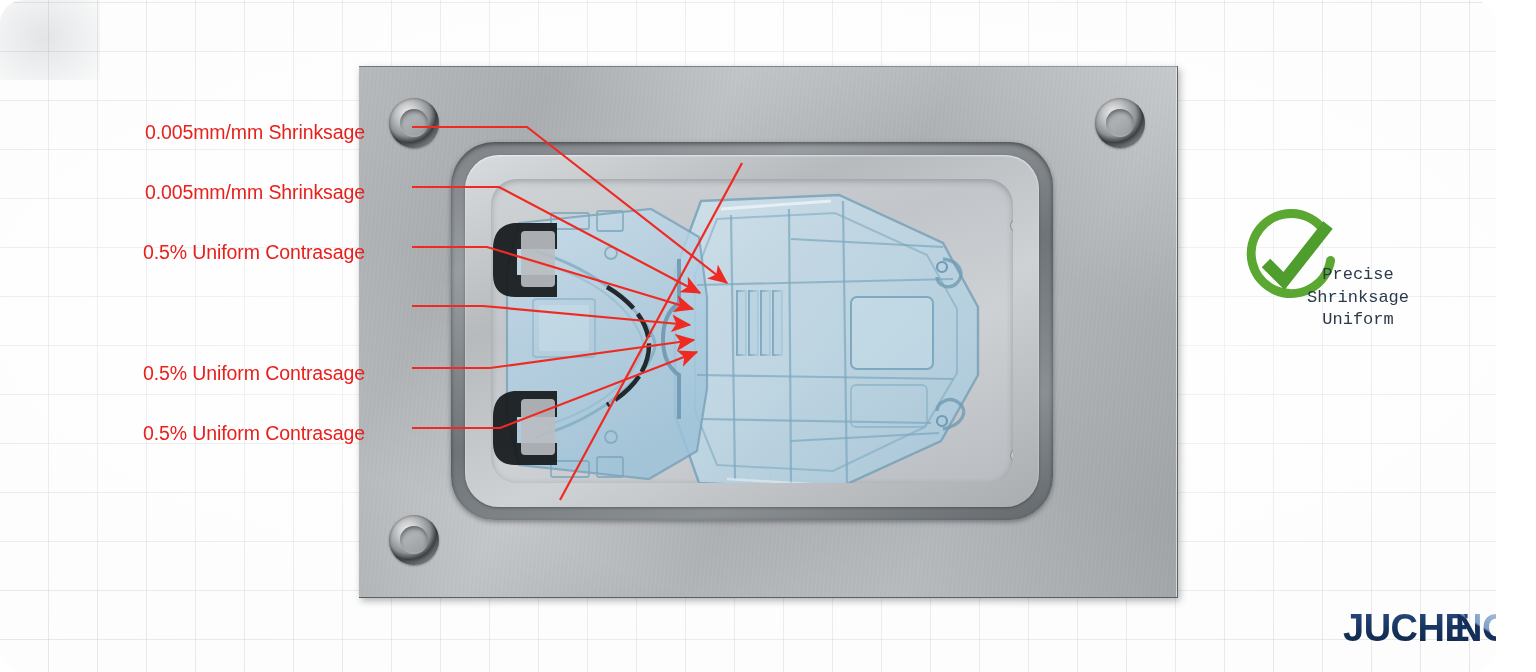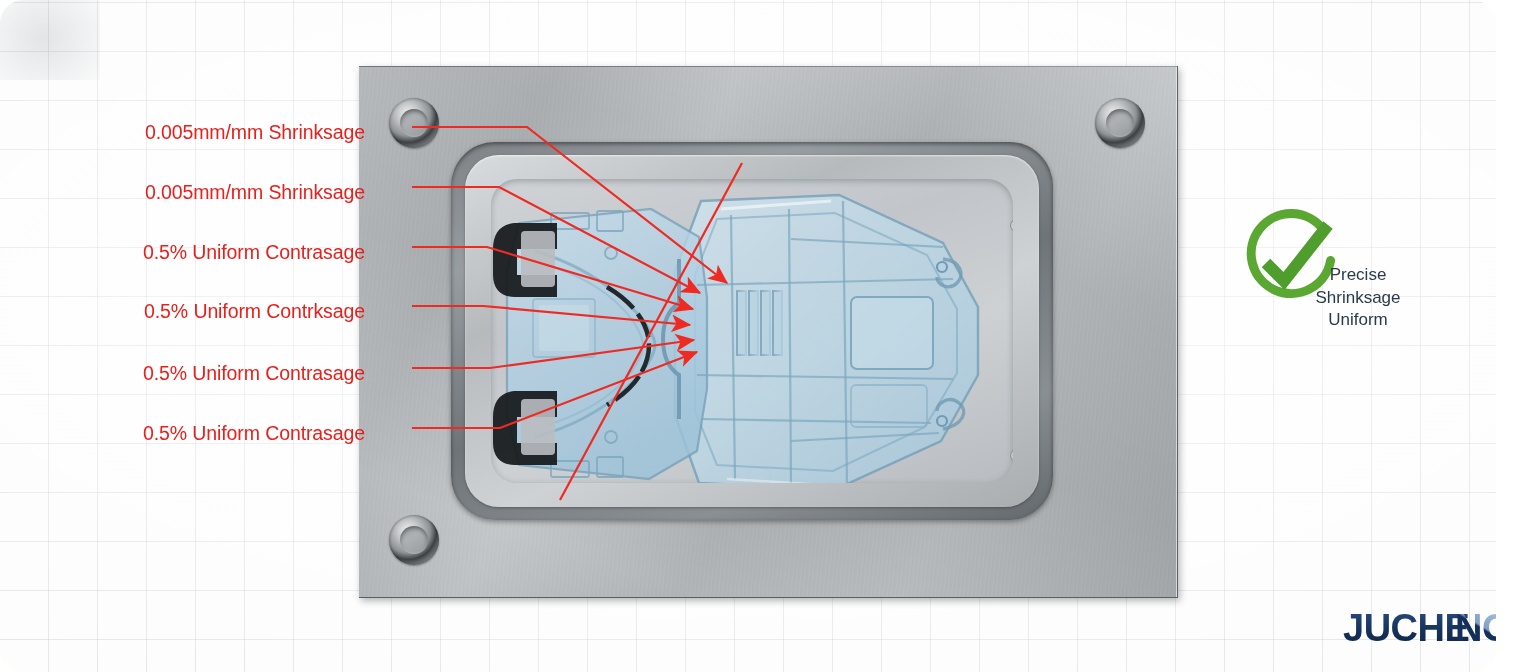--- a/index.html
+++ b/index.html
@@ -184,21 +184,21 @@
   }
   .badge-ring { position: absolute; left: 0; top: 0; }
   .badge-text {
     position: absolute;
     left: 66px;
     top: 61px;
     width: 120px;
     font-size: 17px;
     line-height: 22.5px;
     color: #2b3a4a;
-    font-family: Liberation Sans, sans-serif;
+    font-family: Liberation Mono, monospace;
     text-align: center;
   }
 
   
   .logo {
     position: absolute;
     left: 1343px;
     top: 607px;
     font-size: 37px;
     font-weight: 700;
@@ -334,21 +334,20 @@
       <path d="M412,428 L500,428 L697,352"></path>
     </g>
 
     <path d="M742,163 L560,500" stroke="#ef2a22" stroke-width="2.2" fill="none"></path>
   </svg>
 
   <div class="labels">
     <div class="ann-label" style="top:121px;">0.005mm/mm Shrinksage</div>
     <div class="ann-label" style="top:181px;">0.005mm/mm Shrinksage</div>
     <div class="ann-label" style="top:241px;">0.5% Uniform Contrasage</div>
-    <div class="ann-label" style="top:300px;">0.5% Uniform Contrksage</div>
     <div class="ann-label" style="top:362px;">0.5% Uniform Contrasage</div>
     <div class="ann-label" style="top:422px;">0.5% Uniform Contrasage</div>
   </div>
 
   <div class="badge">
     <svg class="badge-ring" width="118" height="118" viewBox="0 0 118 118">
       <path d="M86,22 A40,40 0 1 0 98,52" fill="none" stroke="#5aa832" stroke-width="9" stroke-linecap="round" transform="rotate(8 59 59)"></path>
       <path d="M34,60 L52,78 L96,22" fill="none" stroke="#4f9e2d" stroke-width="12" stroke-linecap="butt" stroke-linejoin="miter"></path>
     </svg>
     <div class="badge-text">

